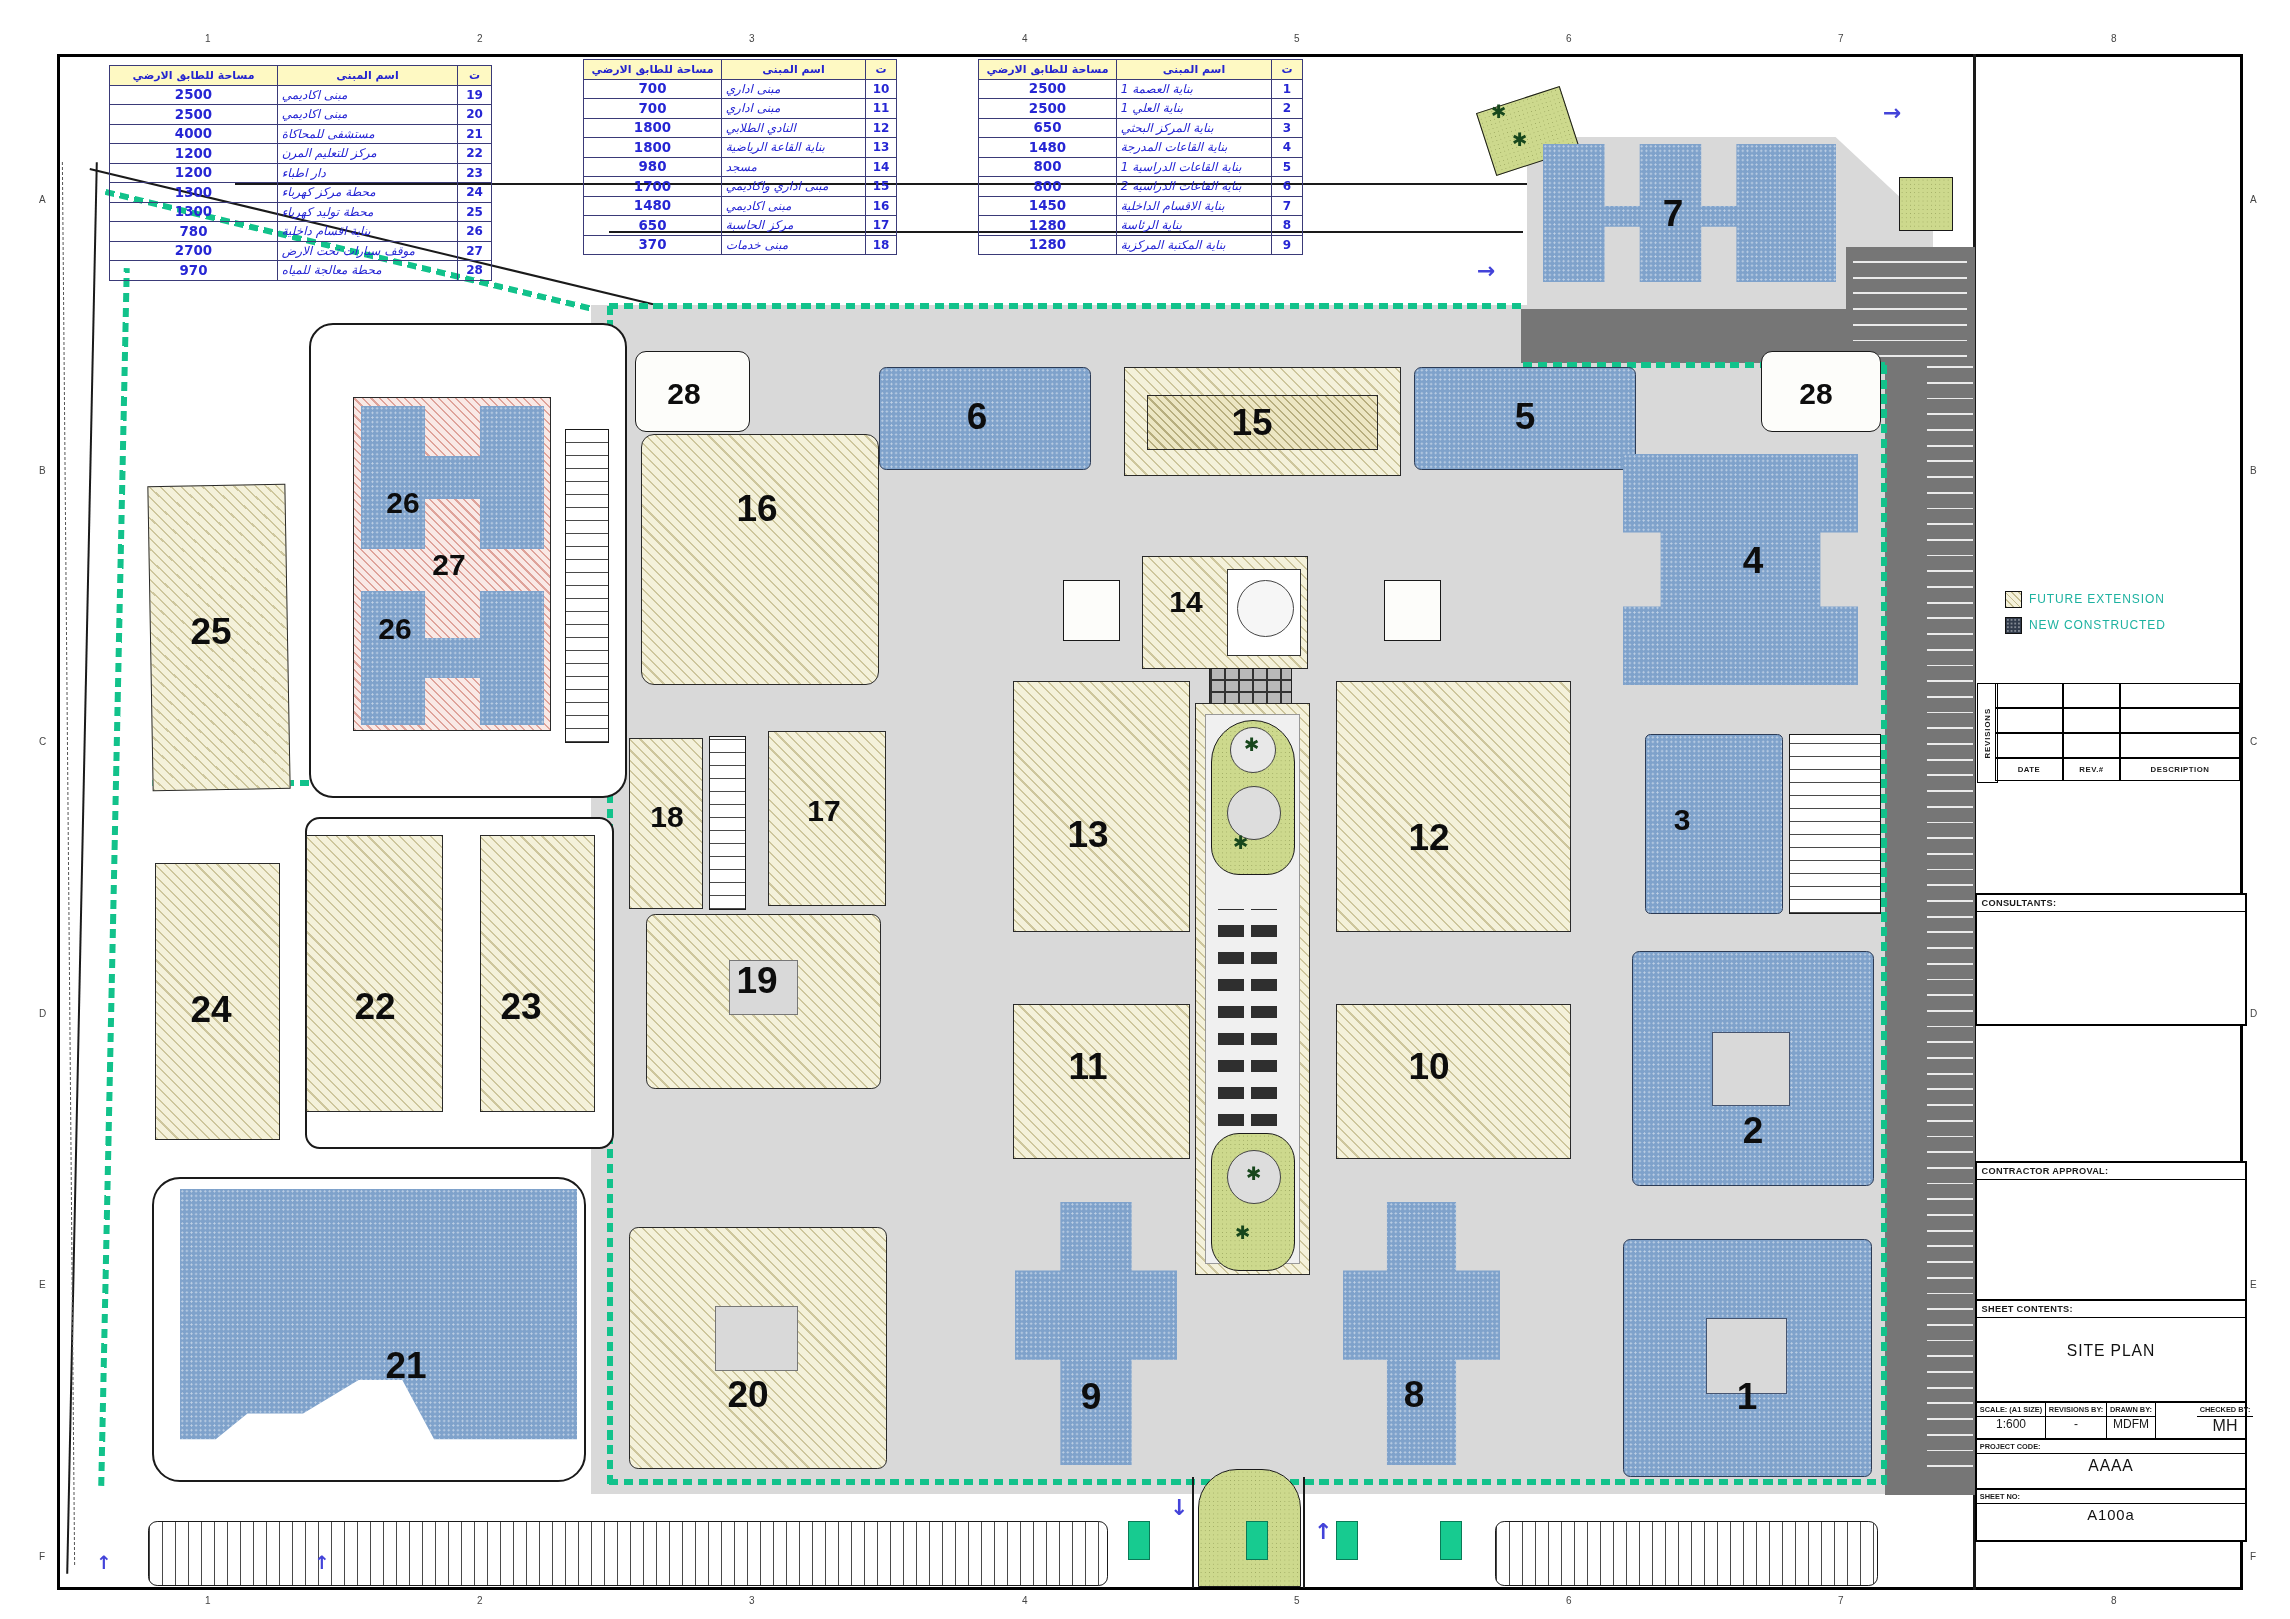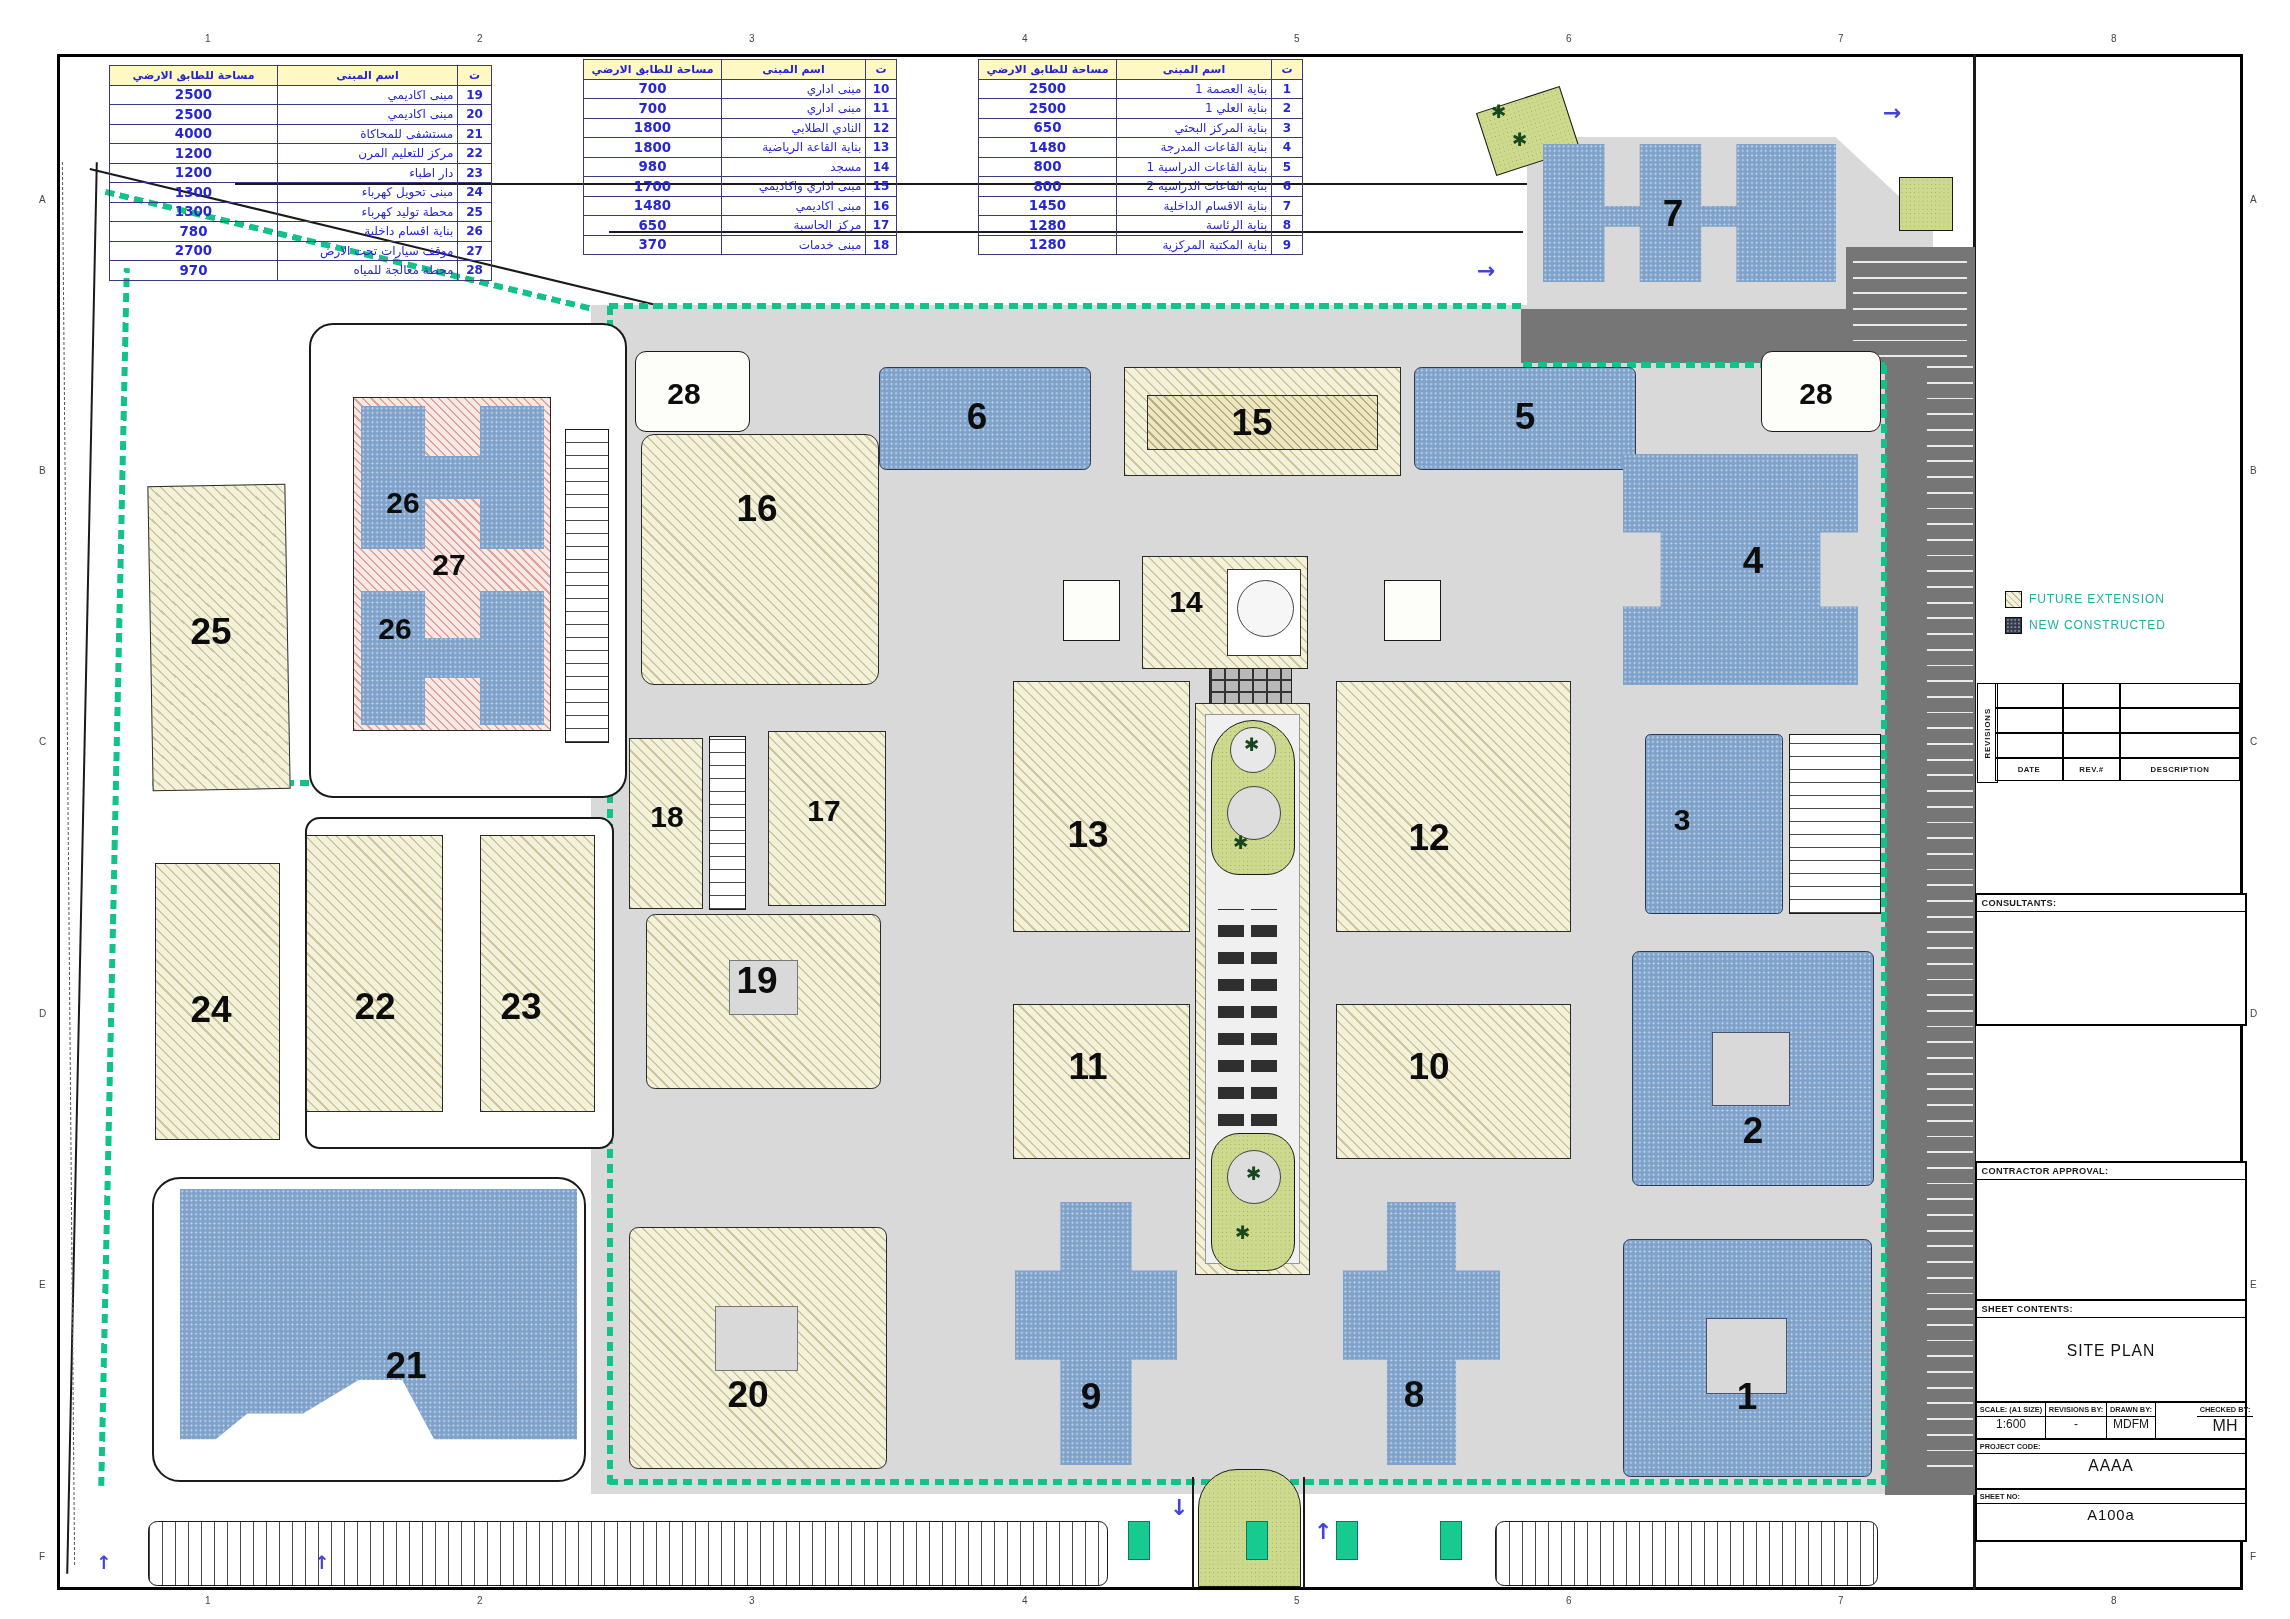--- a/index.html
+++ b/index.html
@@ -30,21 +30,21 @@
   .arrow{position:absolute;color:#4343d9;font-weight:bold;font-family:"DejaVu Sans",sans-serif;font-size:22px;line-height:1;}
   .tree{position:absolute;color:#17471c;font-family:"DejaVu Sans",sans-serif;font-size:18.5px;line-height:1;}
   .gate{position:absolute;background:#17cb90;border:1.4px solid #0a7a57;}
   .circle{border-radius:50%;}
   
   .t-legend{position:absolute;border-collapse:collapse;direction:rtl;font-family:"DejaVu Sans",sans-serif;table-layout:fixed;}
   .t-legend th,.t-legend td{border:1.2px solid #3a3a78;height:18.5px;padding:0 3.7px;overflow:hidden;white-space:nowrap;}
   .t-legend th{background:#fef9c3;color:#2424cf;font-size:11px;font-weight:bold;}
   .t-legend td{color:#2626d4;font-size:12px;}
   .t-legend td.col0{text-align:center;font-weight:bold;}
-  .t-legend td.col1{text-align:right;}
+  .t-legend td.col1{text-align:left;font-style:italic;}
   .t-legend td.col2{text-align:center;font-weight:bold;font-size:13.4px;direction:ltr;}
   
   .maplegend-item{position:absolute;display:flex;align-items:center;gap:7.4px;}
   .maplegend-item .txt{font-size:12px;letter-spacing:0.9px;color:#1db2a0;font-family:"Liberation Sans",sans-serif;}
   .sw{width:16.6px;height:16.6px;border:1.4px solid #111;box-sizing:border-box;}
   .sw-future{background-color:#f4f1da;background-image:repeating-linear-gradient(45deg,rgba(167,155,95,.6) 0,rgba(167,155,95,.6) 1.4px,transparent 1.4px,transparent 4.6px);}
   .sw-new{background-color:#313b4b;background-image:radial-gradient(rgba(255,255,255,.4) 0.7px,transparent 0.8px);background-size:3.7px 3.7px;}
   
   .tb-sec{position:absolute;left:1975px;width:268px;background:#fff;border:2.3px solid #000;}
   .tb-label{font-size:9.2px;font-weight:bold;padding:2.8px 4.6px;border-bottom:1.1px solid #000;letter-spacing:0.3px;}
@@ -281,21 +281,21 @@
           <td class="col1">مركز للتعليم المرن</td>
           <td class="col2">1200</td>
         </tr>
         <tr>
           <td class="col0">23</td>
           <td class="col1">دار اطباء</td>
           <td class="col2">1200</td>
         </tr>
         <tr>
           <td class="col0">24</td>
-          <td class="col1">مبنى تحويل كهرباء</td>
+          <td class="col1">محطة مركز كهرباء</td>
           <td class="col2">1300</td>
         </tr>
         <tr>
           <td class="col0">25</td>
           <td class="col1">محطة توليد كهرباء</td>
           <td class="col2">1300</td>
         </tr>
         <tr>
           <td class="col0">26</td>
           <td class="col1">بناية اقسام داخلية</td>

